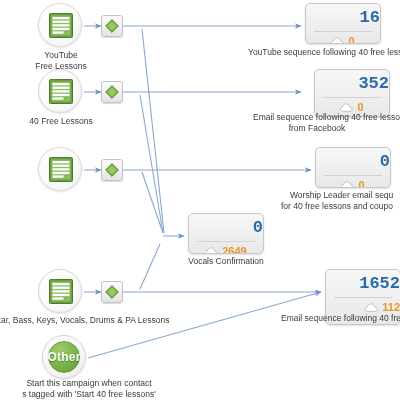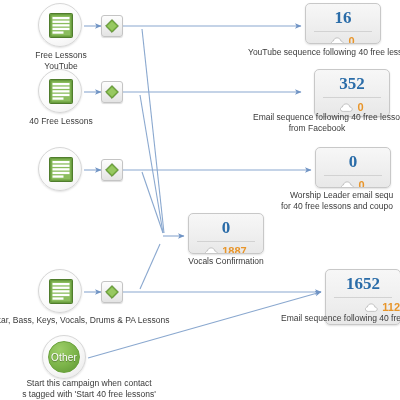--- a/index.html
+++ b/index.html
@@ -72,24 +72,25 @@
     border-radius: 50%;
     background: radial-gradient(circle at 35% 25%, #9ccd68 0%, #7cb44a 55%, #5d9433 100%);
     border: 1px solid #6aa23c;
     box-sizing: border-box;
     display: flex;
     align-items: center;
     justify-content: center;
   }
   .other-inner span {
     color: #ffffff;
-    font-size: 10px;
+    font-size: 12px;
     font-family: "Liberation Sans", sans-serif;
     text-shadow: 0 1px 1px rgba(0,0,0,0.35);
     letter-spacing: 0.2px;
+    font-weight: bold;
   }
 
   
   .gem-node {
     position: absolute;
     width: 22px;
     height: 22px;
     border-radius: 3px;
     background: linear-gradient(to bottom, #fdfdfd 0%, #f2f2f2 48%, #e3e3e3 100%);
     border: 1px solid #c4c4c4;
@@ -111,22 +112,23 @@
     border: 1px solid #c8c8c8;
     border-radius: 5px;
     box-shadow: 0 1px 2px rgba(0,0,0,0.13);
     box-sizing: border-box;
     text-align: center;
     overflow: hidden;
   }
   .metric-top {
     color: #2a6ca8;
     font-weight: bold;
-    font-family: Liberation Serif, serif;
+    font-family: Liberation Mono, monospace;
     line-height: 1;
+    text-align: right;
   }
   .metric-divider {
     height: 1px;
     background: #d2d2d2;
     margin: 0 8px;
   }
   .metric-bottom {
     display: flex;
     align-items: center;
     justify-content: center;
@@ -193,22 +195,22 @@
       <rect x="0.5" y="0.5" width="23" height="24" rx="1" fill="#6a9e3f" stroke="#4f7c2c"></rect>
       <rect x="2.5" y="2.5" width="19" height="20" fill="#8bbd5e"></rect>
       <rect x="3.5" y="4" width="17" height="2.3" fill="#ffffff"></rect>
       <rect x="3.5" y="7.6" width="17" height="2.3" fill="#ffffff"></rect>
       <rect x="3.5" y="11.2" width="17" height="2.3" fill="#ffffff"></rect>
       <rect x="3.5" y="14.8" width="17" height="2.3" fill="#ffffff"></rect>
       <rect x="3.5" y="18.4" width="11" height="2.3" fill="#ffffff"></rect>
     </svg>
   </div>
   <div class="caption" style="left:11px; top:50px; width:100px;">
+    <div>YouTube</div>
     <div>Free Lessons</div>
-    <div>YouTube</div>
   </div>
 
   <div class="src-node" style="left:38px; top:69px;">
     <div class="src-circle"></div>
     <svg class="doc-icon" viewBox="0 0 24 25">
       <rect x="0.5" y="0.5" width="23" height="24" rx="1" fill="#6a9e3f" stroke="#4f7c2c"></rect>
       <rect x="2.5" y="2.5" width="19" height="20" fill="#8bbd5e"></rect>
       <rect x="3.5" y="4" width="17" height="2.3" fill="#ffffff"></rect>
       <rect x="3.5" y="7.6" width="17" height="2.3" fill="#ffffff"></rect>
       <rect x="3.5" y="11.2" width="17" height="2.3" fill="#ffffff"></rect>
@@ -325,21 +327,21 @@
     <div style="margin-left:-9px;">for 40 free lessons and coupo</div>
   </div>
 
   <div class="metric-box" style="left:188px; top:213px; width:76px; height:41px;">
     <div class="metric-top" style="font-size:17px; padding-top:5px;">0</div>
     <div class="metric-divider" style="margin-top:5px;"></div>
     <div class="metric-bottom" style="padding-top:4px;">
       <svg class="cloud-icon" width="13" height="9" viewBox="0 0 13 9">
         <path d="M3.2,8.4 C1.5,8.4 0.4,7.3 0.4,6.1 C0.4,5.0 1.3,4.1 2.4,4.0 C2.7,2.2 4.2,0.9 6.1,0.9 C8.1,0.9 9.7,2.3 9.9,4.1 C11.2,4.2 12.2,5.0 12.2,6.2 C12.2,7.4 11.1,8.4 9.6,8.4 Z" fill="#ffffff" stroke="#b8b8b8" stroke-width="0.8"></path>
       </svg>
-      <span class="num" style="font-size:11px;">1887</span>
+      <span class="num" style="font-size:11px;">2649</span>
     </div>
   </div>
   <div class="caption" style="left:176px; top:256px; width:100px;">Vocals Confirmation</div>
 
   <div class="metric-box" style="left:325px; top:269px; width:76px; height:56px;">
     <div class="metric-top" style="font-size:17px; padding-top:5px;">1652</div>
     <div class="metric-divider" style="margin-top:5px;"></div>
     <div class="metric-bottom" style="padding-top:4px;justify-content:flex-end;">
       <svg class="cloud-icon" width="13" height="9" viewBox="0 0 13 9">
         <path d="M3.2,8.4 C1.5,8.4 0.4,7.3 0.4,6.1 C0.4,5.0 1.3,4.1 2.4,4.0 C2.7,2.2 4.2,0.9 6.1,0.9 C8.1,0.9 9.7,2.3 9.9,4.1 C11.2,4.2 12.2,5.0 12.2,6.2 C12.2,7.4 11.1,8.4 9.6,8.4 Z" fill="#ffffff" stroke="#b8b8b8" stroke-width="0.8"></path>

